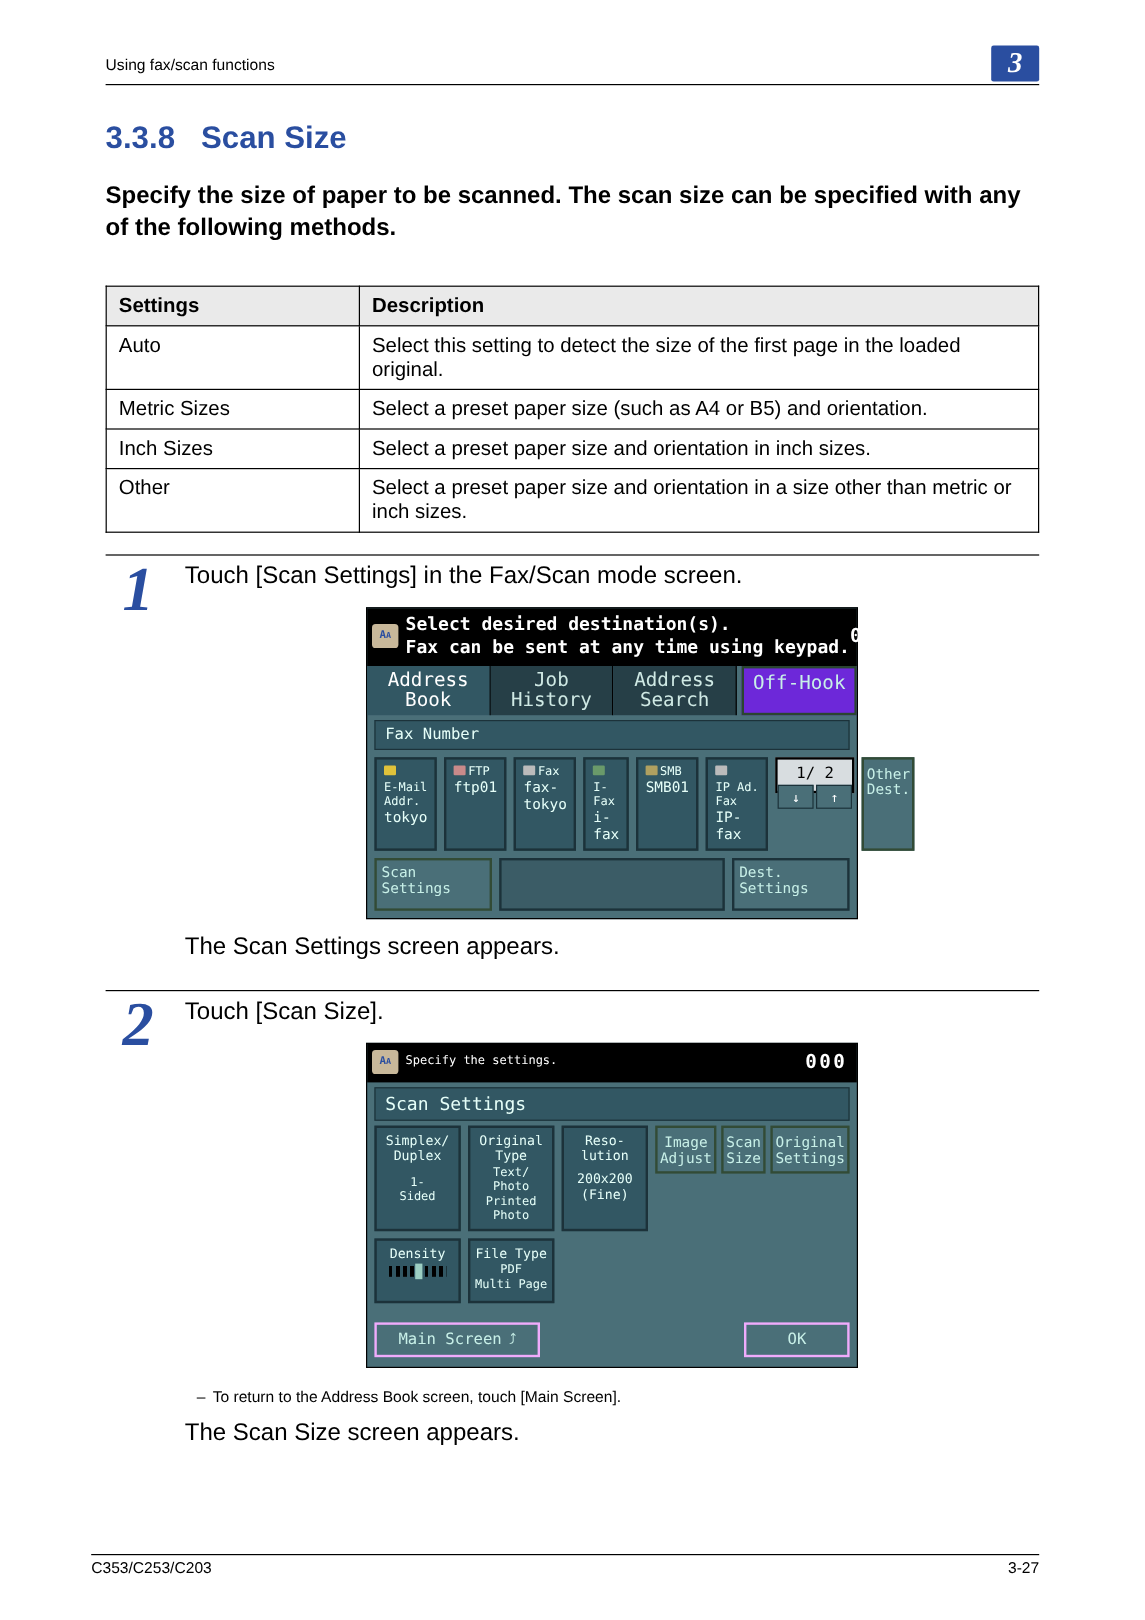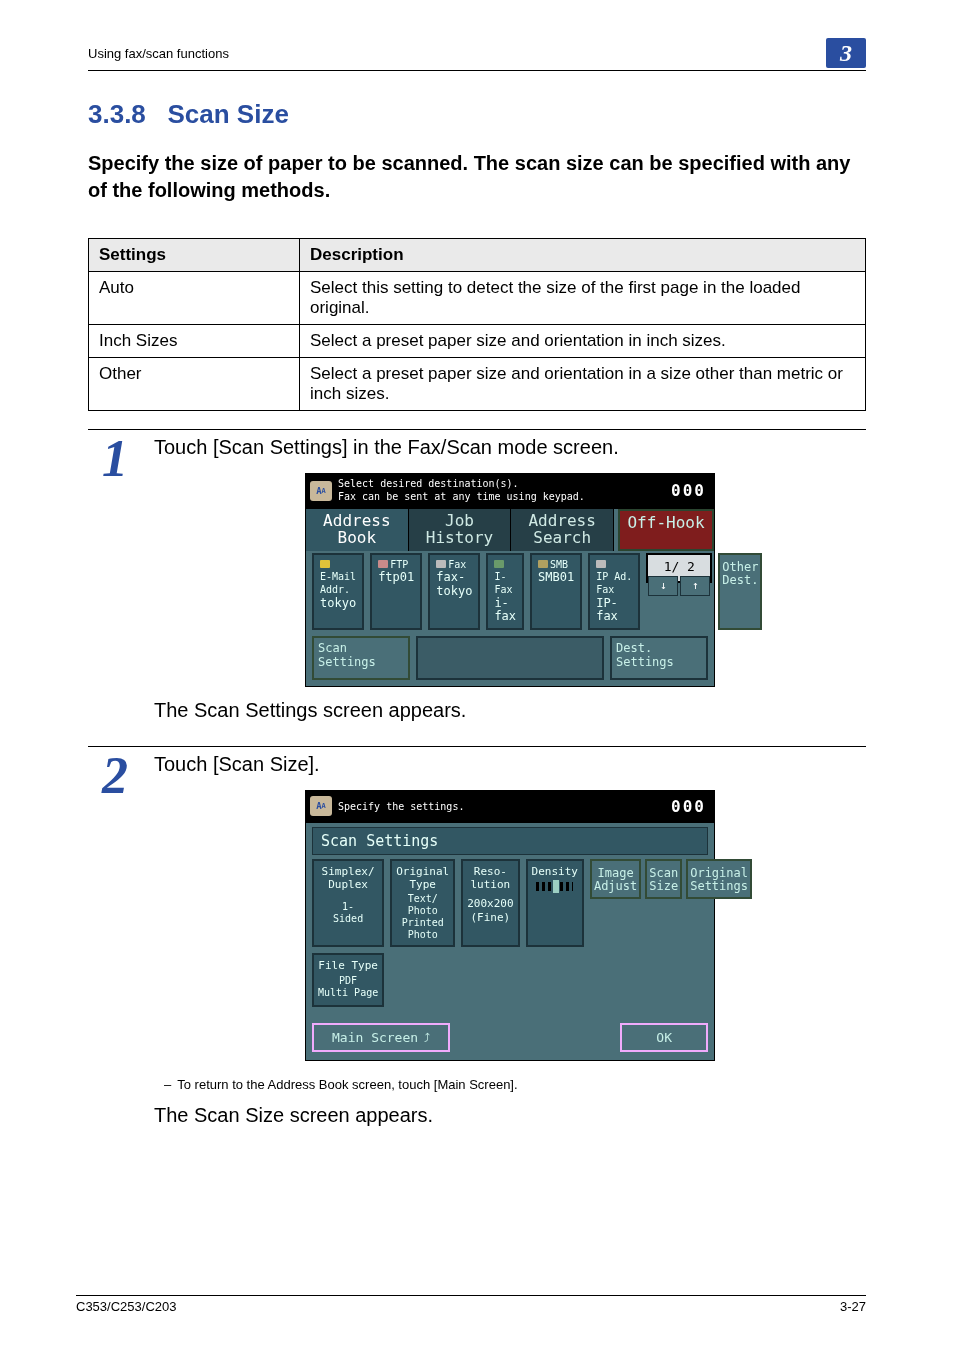--- a/index.html
+++ b/index.html
@@ -120,23 +120,24 @@
   }
   .screen .topbar {
     display: flex;
     justify-content: space-between;
     align-items: center;
     background: #000;
     color: #fff;
     padding: 4px 8px 6px 4px;
   }
   .screen .topbar .msg {
-    font-size: 10px;
+    font-size: 15px;
     line-height: 1.25;
     white-space: pre;
+    font-weight: bold;
   }
   .screen .topbar .counter {
     font-size: 16px;
     letter-spacing: 2px;
     font-weight: bold;
   }
   .aa-badge {
     width: 22px;
     height: 20px;
     background: #c8b89a;
@@ -165,21 +166,21 @@
     line-height: 1.05;
     border-right: 1px solid #000;
     cursor: pointer;
   }
   .tab.selected {
     background: #325763;
     color: #fff;
     border-bottom: none;
   }
   .tab.offhook {
-    background: #7f1d1d;
+    background: #6d28d9;
     color: #c8f0e8;
     border: 2px solid #2a4530;
     flex: 0 0 88px;
     margin-left: 4px;
   }
 
   .faxnum-bar {
     background: #325763;
     color: #e6fff9;
     padding: 4px 8px;
@@ -324,21 +325,21 @@
     border: 1px solid #1c323a;
   }
   .ss-main {
     display: flex;
     gap: 6px;
     padding: 0 6px 6px 6px;
   }
   .ss-left {
     flex: 1;
     display: grid;
-    grid-template-columns: repeat(4, 1fr);
+    grid-template-columns: repeat(3, 1fr);
     gap: 6px;
   }
   .ss-right {
     flex: 0 0 80px;
     display: flex;
     flex-direction: row;
     gap: 4px;
   }
   .ss-btn {
     background: #325763;
@@ -442,20 +443,24 @@
         <th class="col1">Settings</th>
         <th>Description</th>
       </tr>
     </thead>
     <tbody>
       <tr>
         <td>Auto</td>
         <td>Select this setting to detect the size of the first page in the loaded original.</td>
       </tr>
       <tr>
+        <td>Metric Sizes</td>
+        <td>Select a preset paper size (such as A4 or B5) and orientation.</td>
+      </tr>
+      <tr>
         <td>Inch Sizes</td>
         <td>Select a preset paper size and orientation in inch sizes.</td>
       </tr>
       <tr>
         <td>Other</td>
         <td>Select a preset paper size and orientation in a size other than metric or inch sizes.</td>
       </tr>
     </tbody>
   </table>
 
@@ -478,20 +483,21 @@
         <div class="tabs-row">
           <div class="tab selected" style="white-space:pre;">Address
 Book</div>
           <div class="tab" style="white-space:pre;">Job
 History</div>
           <div class="tab" style="white-space:pre;">Address
 Search</div>
           <div class="tab offhook">Off-Hook</div>
         </div>
 
+        <div class="faxnum-bar">Fax Number</div>
 
         <div class="dest-grid">
           <div class="dest-col">
             <div class="dest-btn">
               <span class="line1"><span class="ico" style="background:#e0c23a;"></span><span style="white-space:pre;">E-Mail
 Addr.</span></span><br>
               <span class="line2">tokyo</span>
             </div>
             <div class="dest-btn">
               <span class="line1"><span class="ico" style="background:#c98a8a;"></span><span>FTP</span></span><br>

